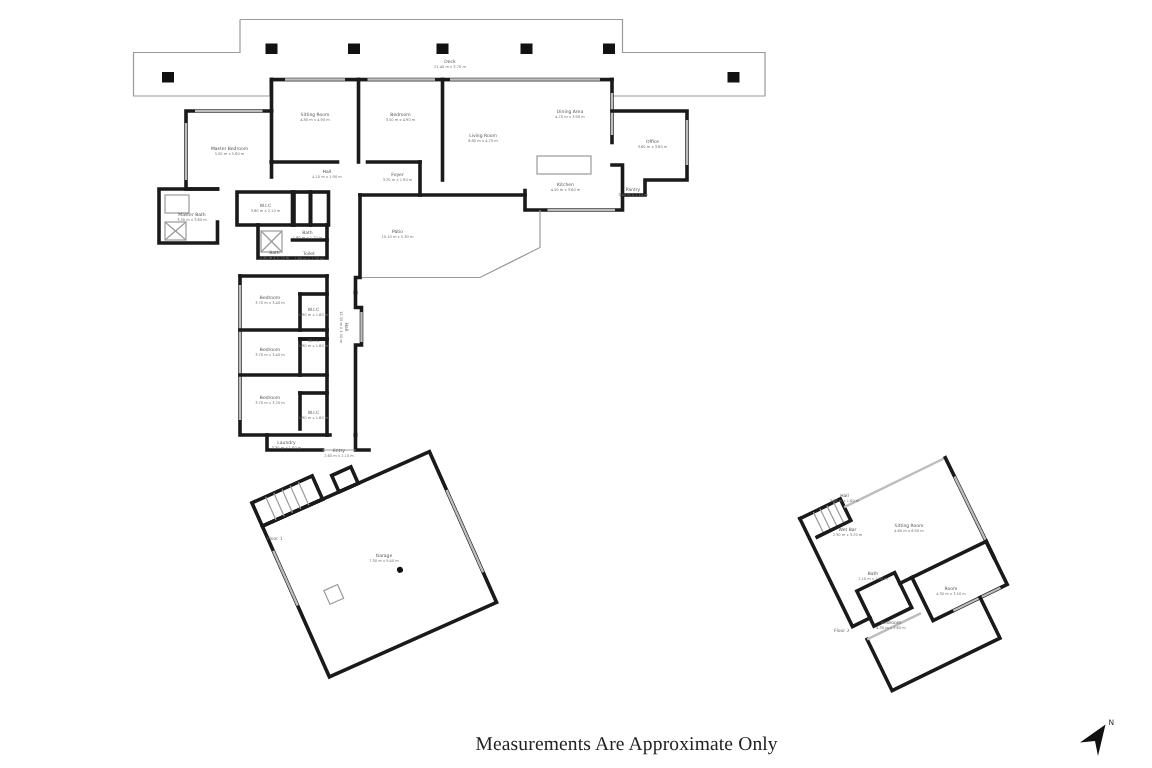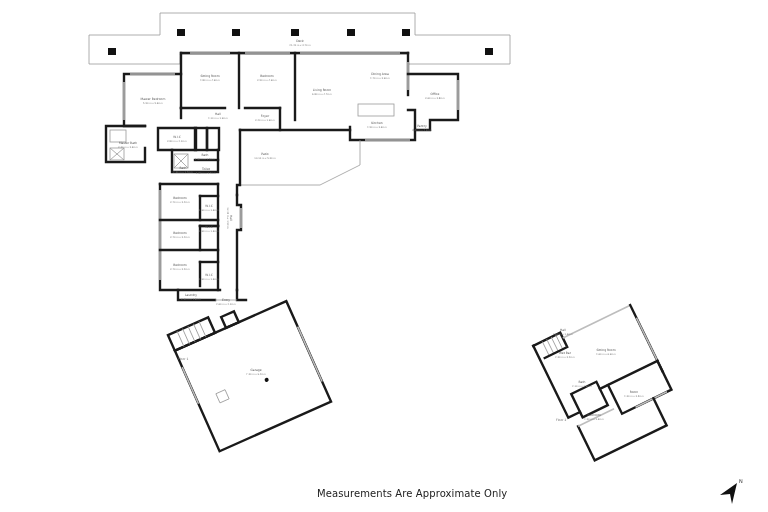--- a/index.html
+++ b/index.html
@@ -5,21 +5,21 @@
   html, body { margin:0; padding:0; background:#ffffff; }
   body { width:768px; height:512px; position:relative; overflow:hidden; font-family:"DejaVu Sans", sans-serif; }
   svg { position:absolute; left:0; top:0; }
   .wall { stroke:#1a1a1a; stroke-width:2.4; fill:none; stroke-linecap:square; }
   .thin { stroke:#9a9a9a; stroke-width:0.8; fill:none; }
   .win { stroke:#bdbdbd; stroke-width:1.6; fill:none; }
   .post { fill:#111; }
   .lbl { font-family:"DejaVu Sans", sans-serif; font-size:3px; fill:#555; text-anchor:middle; }
   .dim { font-family:"DejaVu Sans", sans-serif; font-size:2.4px; fill:#777; text-anchor:middle; }
   .floorlbl { font-family:"DejaVu Sans", sans-serif; font-size:3px; fill:#666; }
-  .footer { position:absolute; left:317px; top:488px; font-size:10px; color:#222; letter-spacing:0.1px; }
+  .footer { position:absolute; left:317px; top:488px; font-size:13px; color:#222; letter-spacing:0.1px;font-family:Liberation Serif, serif; }
   .compass { position:absolute; left:716px; top:476px; width:30px; height:30px; }
 </style>
 </head>
 <body>
 
 <svg width="768" height="512" viewBox="0 0 768 512">
 
   <g>
 
     <g>

